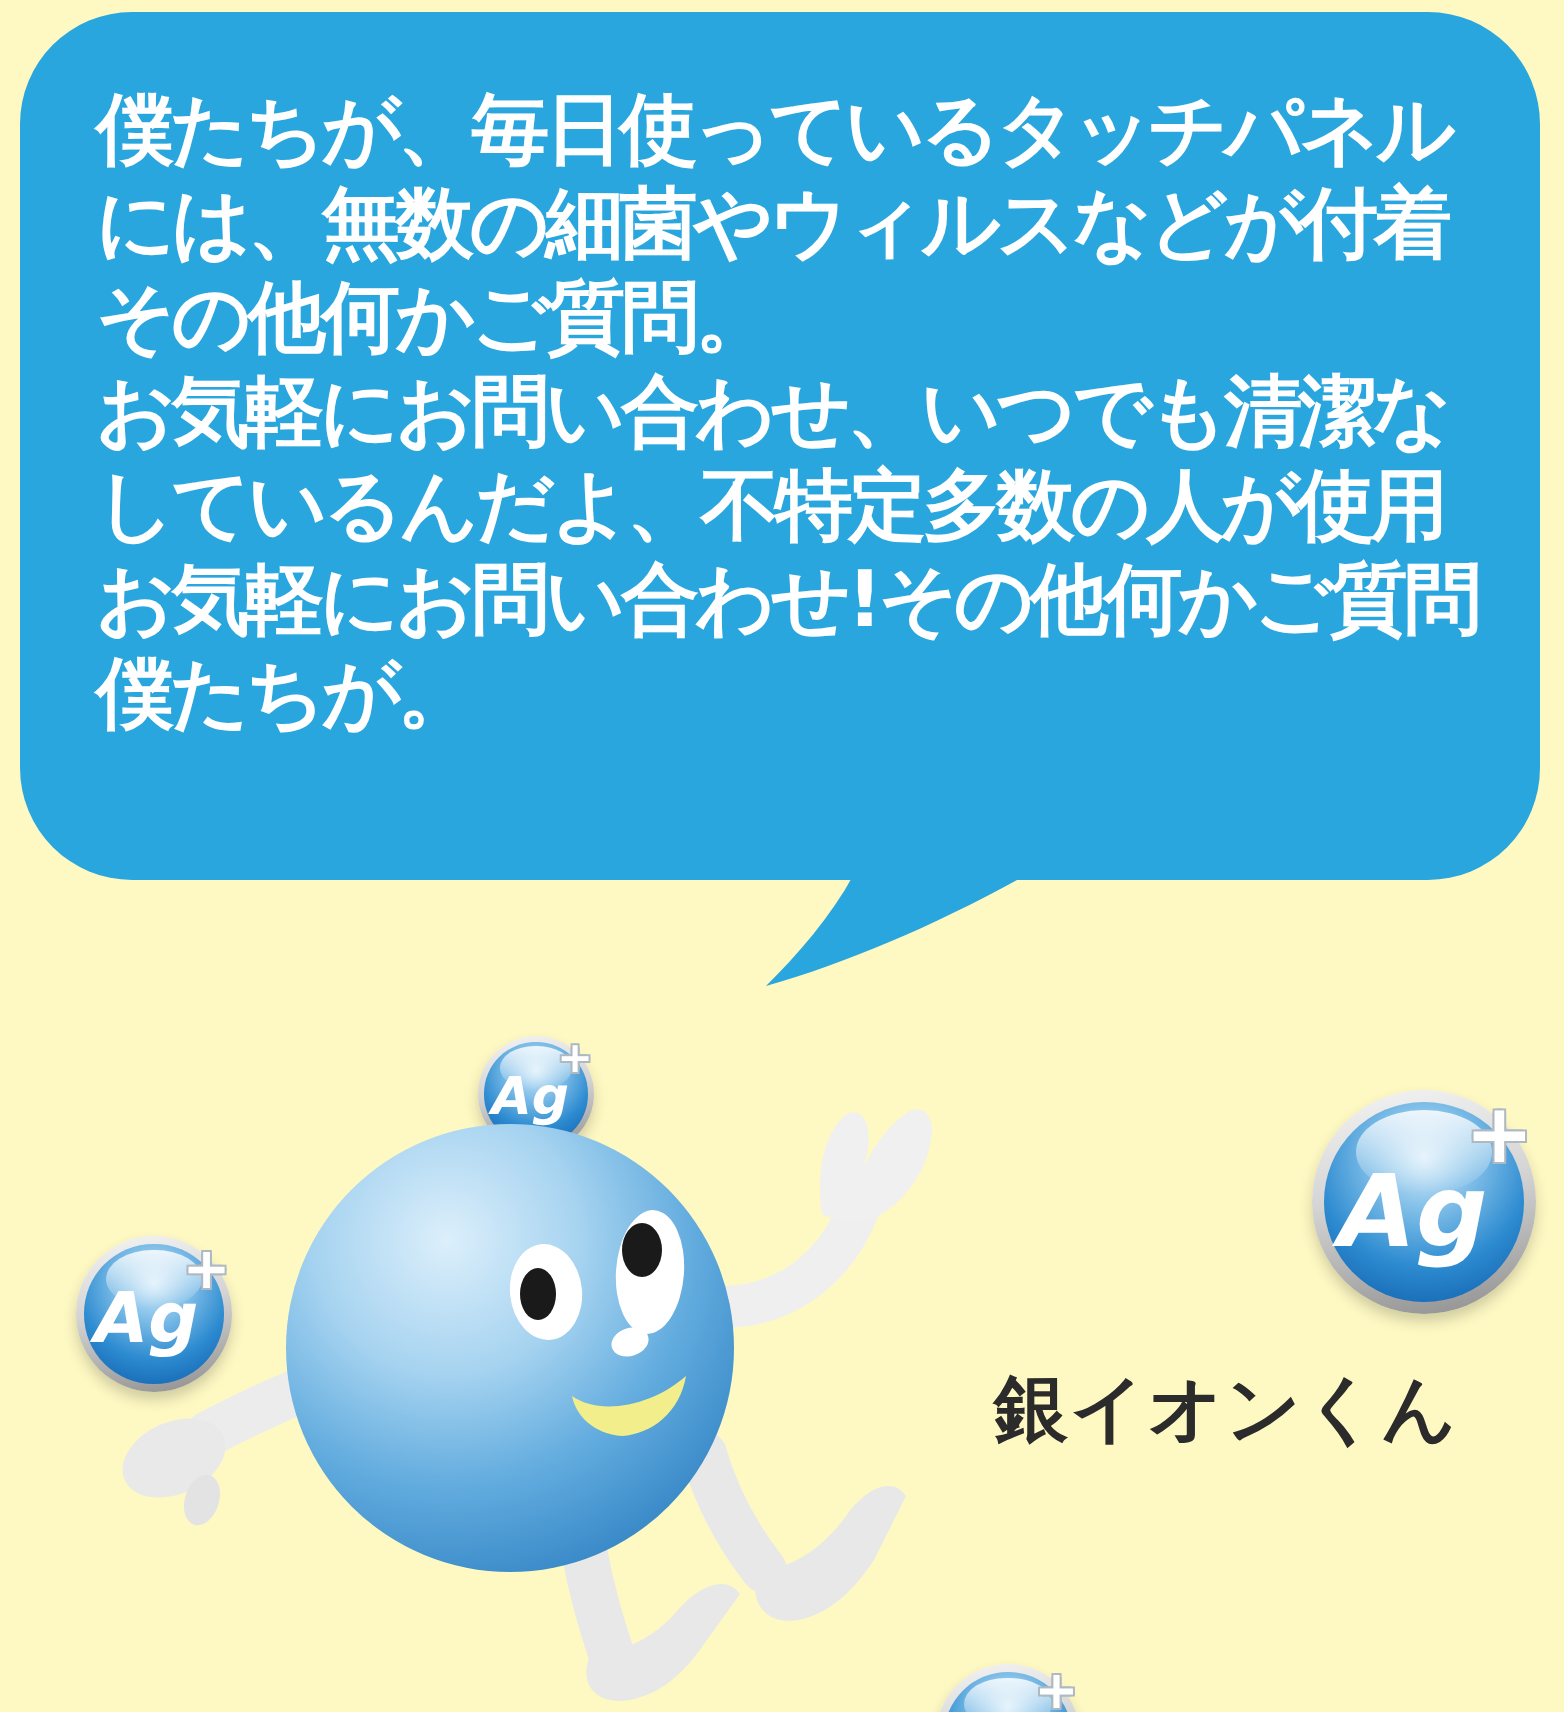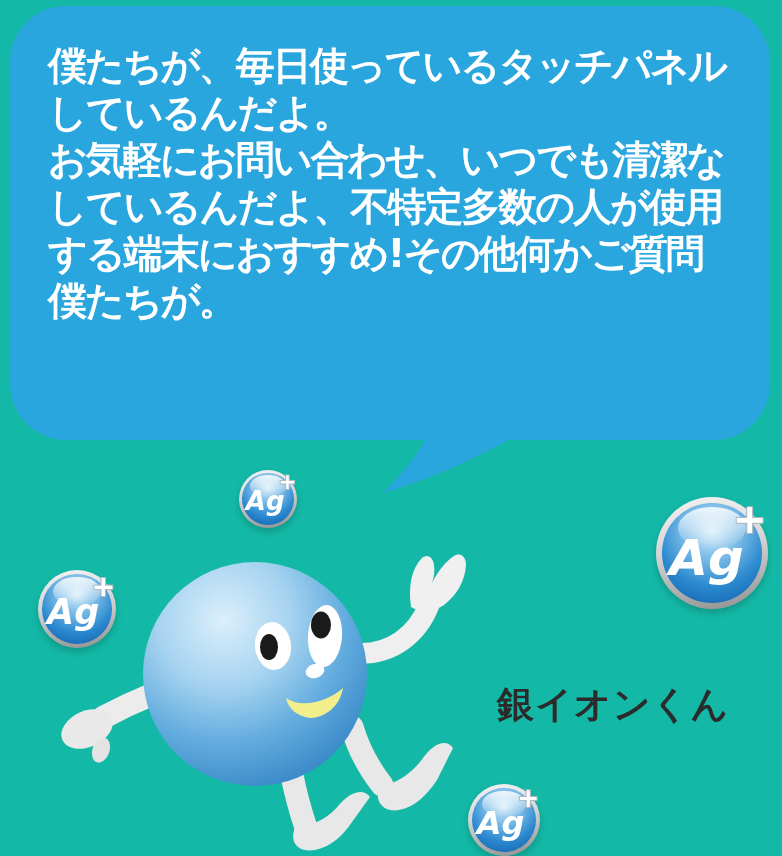--- a/index.html
+++ b/index.html
@@ -5,21 +5,21 @@
   html, body {
     margin: 0;
     padding: 0;
     background: #ffffff;
     font-family: "DejaVu Sans", sans-serif;
   }
   .canvas {
     position: relative;
     width: 782px;
     height: 856px;
-    background: #14b8a6;
+    background: #fef9c3;
     overflow: hidden;
   }
 
   
   .bubble {
     position: absolute;
     left: 10px;
     top: 6px;
     width: 760px;
     height: 434px;
@@ -44,20 +44,21 @@
     width: 150px;
     height: 62px;
   }
 
   
   .badge {
     position: absolute;
     border-radius: 50%;
     background: linear-gradient(170deg, #f4f4f4 0%, #d4d4d4 45%, #8f8f8f 100%);
     box-shadow: 0 4px 7px rgba(0,0,0,0.18);
+    margin-top: 48px;
   }
   .badge .sphere {
     position: absolute;
     inset: 5.5%;
     border-radius: 50%;
     background: radial-gradient(circle at 50% 28%, #D8EDFA 0%, #7FBEE8 30%, #2D8BD0 62%, #0B59A8 100%);
     overflow: hidden;
   }
   .badge .sphere::after {
     content: '';
@@ -120,24 +121,25 @@
     white-space: nowrap;
   }
 </style>
 </head>
 <body>
 
 <div class="canvas">
 
   <div class="bubble">
     <div class="line">僕たちが、毎日使っているタッチパネル</div>
-    <div class="line">しているんだよ。</div>
+    <div class="line">には、無数の細菌やウィルスなどが付着</div>
+    <div class="line">その他何かご質問。</div>
     <div class="line">お気軽にお問い合わせ、いつでも清潔な</div>
     <div class="line">しているんだよ、不特定多数の人が使用</div>
-    <div class="line">する端末におすすめ!その他何かご質問</div>
+    <div class="line">お気軽にお問い合わせ!その他何かご質問</div>
     <div class="line">僕たちが。</div>
   </div>
 
   <svg class="tail" viewBox="0 0 150 62" aria-hidden="true">
     <path d="M57 0 C 45 22, 29 40, 13 56 C 55 44, 99 25, 144 0 Z" fill="#2AA6DE"></path>
   </svg>
 
   <div class="badge badge-small">
     <div class="sphere"></div>
     <span class="ag">Ag</span>

